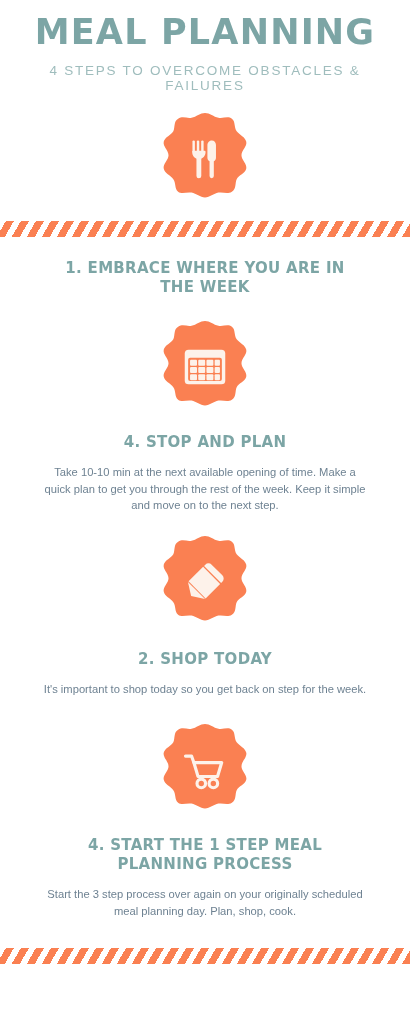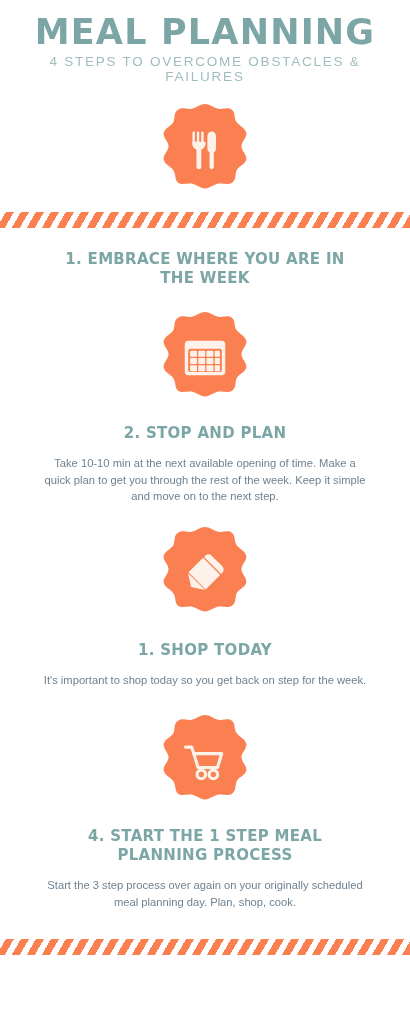--- a/index.html
+++ b/index.html
@@ -37,21 +37,21 @@
     line-height: 1.05;
     margin: 0;
     padding: 0 10px;
   }
   .subtitle {
     font-family: "Liberation Sans", sans-serif;
     font-size: 13.5px;
     font-weight: 400;
     letter-spacing: 1.75px;
     color: #9FBDBD;
-    margin: 3px 0 0 0;
+    margin: 12px 0 0 0;
     padding: 0 8px;
   }
 
   
   .badge-wrap {
     display: flex;
     justify-content: center;
     align-items: center;
   }
   .badge {
@@ -172,21 +172,21 @@
           <rect x="12.5" y="35.5" width="7.2" height="6.2" rx="1" fill="#FDF2EA"></rect>
           <rect x="21.0" y="35.5" width="7.2" height="6.2" rx="1" fill="#FDF2EA"></rect>
           <rect x="29.5" y="35.5" width="7.2" height="6.2" rx="1" fill="#FDF2EA"></rect>
           <rect x="38.0" y="35.5" width="5.5" height="6.2" rx="1" fill="#FDF2EA"></rect>
         </svg>
       </div>
     </div>
   </div>
 
   <div class="step" style="margin-top:18px;">
-    <h2 class="step-title">2. STOP AND PLAN</h2>
+    <h2 class="step-title">4. STOP AND PLAN</h2>
     <p class="step-body">Take 10-10 min at the next available opening of time. Make a quick plan to get you through the rest of the week. Keep it simple and move on to the next step.</p>
   </div>
 
   <div class="badge-wrap" style="margin-top:20px;">
     <div class="badge">
       <svg class="scallop" viewBox="0 0 100 100">
         <path fill="#FA8052" d="M50 2 c5 0 9 4 14 5 s10-2 14 1 s2 9 5 13 s9 6 10 11 s-5 9-5 14 s6 9 5 14 s-8 7-10 11 s0 10-5 13 s-9 0-14 1 s-9 5-14 5 s-9-4-14-5 s-10 2-14-1 s-2-9-5-13 s-9-6-10-11 s5-9 5-14 s-6-9-5-14 s8-7 10-11 s0-10 5-13 s9 0 14-1 s9-5 14-5 z"></path>
       </svg>
       <div class="glyph">
         <svg viewBox="0 0 56 56" width="50" height="50">
@@ -197,21 +197,21 @@
             <rect x="14.5" y="17.5" width="27" height="23" fill="#FDF2EA"></rect>
 
             <path d="M14.5 41.5 h27 L28 50 z" fill="#FDF2EA"></path>
           </g>
         </svg>
       </div>
     </div>
   </div>
 
   <div class="step" style="margin-top:20px;">
-    <h2 class="step-title">1. SHOP TODAY</h2>
+    <h2 class="step-title">2. SHOP TODAY</h2>
     <p class="step-body">It's important to shop today so you get back on step for the week.</p>
   </div>
 
   <div class="badge-wrap" style="margin-top:24px;">
     <div class="badge">
       <svg class="scallop" viewBox="0 0 100 100">
         <path fill="#FA8052" d="M50 2 c5 0 9 4 14 5 s10-2 14 1 s2 9 5 13 s9 6 10 11 s-5 9-5 14 s6 9 5 14 s-8 7-10 11 s0 10-5 13 s-9 0-14 1 s-9 5-14 5 s-9-4-14-5 s-10 2-14-1 s-2-9-5-13 s-9-6-10-11 s5-9 5-14 s-6-9-5-14 s8-7 10-11 s0-10 5-13 s9 0 14-1 s9-5 14-5 z"></path>
       </svg>
       <div class="glyph">
         <svg viewBox="0 0 56 56" width="52" height="52" fill="none" stroke="#FDF2EA" stroke-width="3.4" stroke-linecap="round" stroke-linejoin="round">

